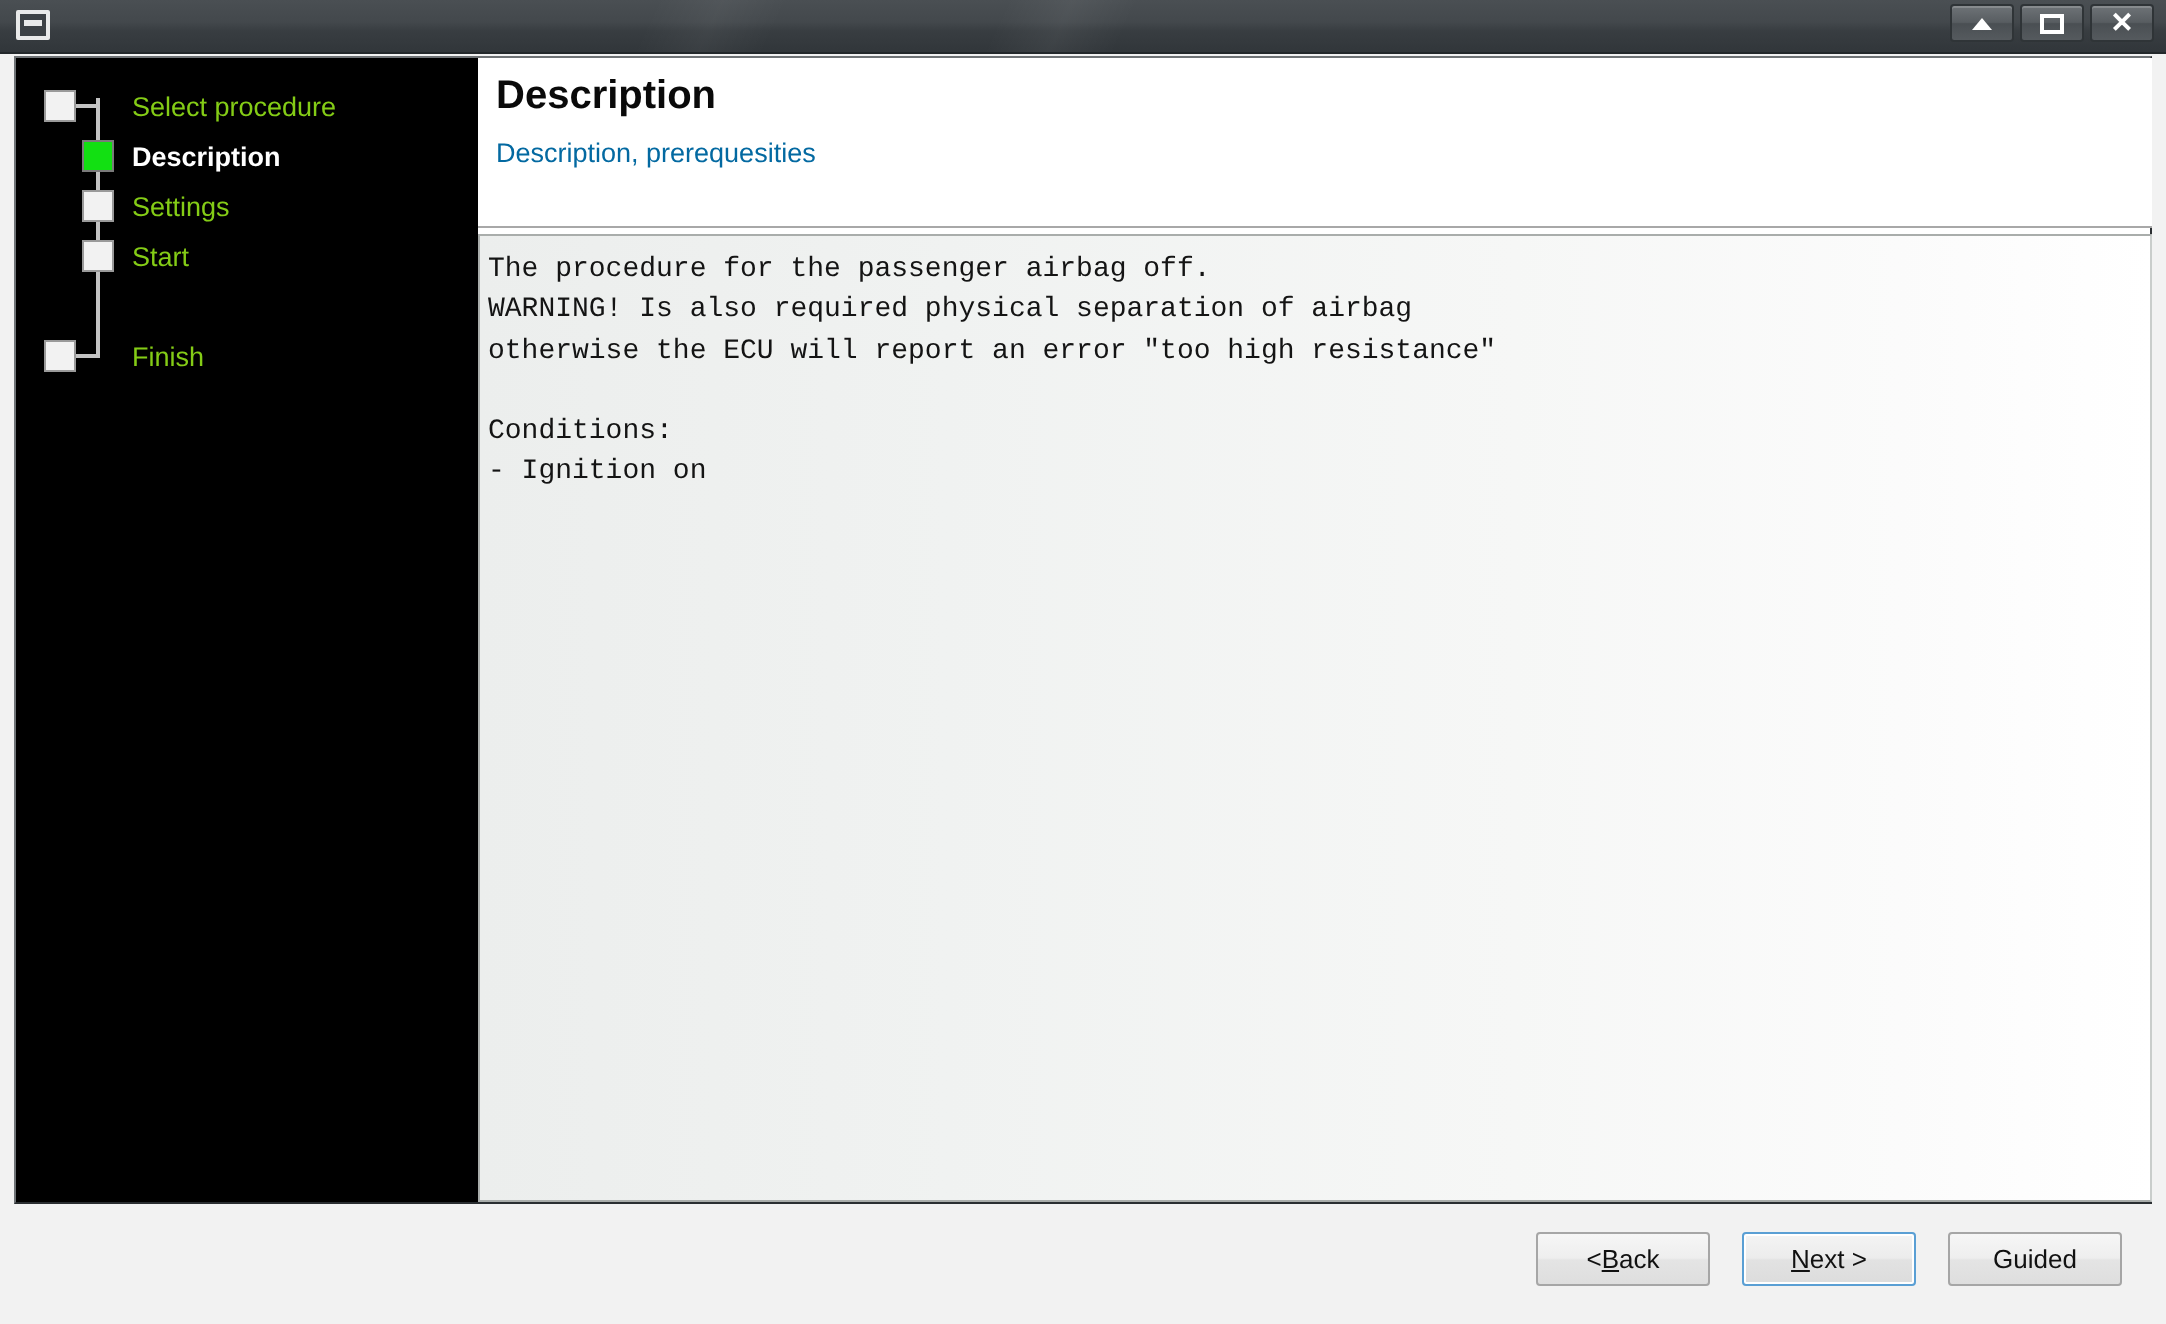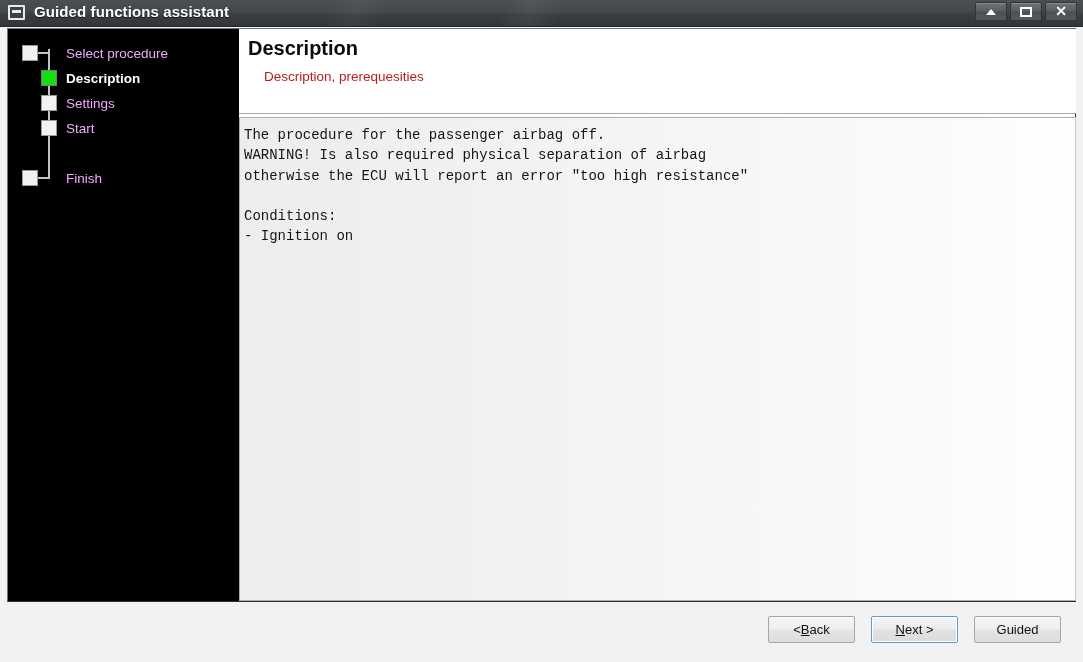--- a/index.html
+++ b/index.html
@@ -171,21 +171,21 @@
   }
   .step-box.active {
     background: #12e012;
     border-color: #7a7a7a;
   }
   .step-label {
     position: absolute;
     left: 58px;
     top: 0;
     font-size: 13.5px;
-    color: #f0abfc;
+    color: #84cc16;
     line-height: 25px;
     white-space: nowrap;
   }
   .step-label.active {
     color: #ffffff;
     font-weight: bold;
   }
 
   
   .header {
@@ -200,23 +200,23 @@
   .header-title {
     position: absolute;
     left: 9px; top: 8px;
     font-size: 20px;
     font-weight: bold;
     color: #0a0a0a;
     white-space: nowrap;
   }
   .header-sub {
     position: absolute;
-    left: 25px; top: 40px;
+    left: 9px; top: 40px;
     font-size: 13.5px;
-    color: #b91c1c;
+    color: #0369a1;
     white-space: nowrap;
   }
 
   
   .content-panel {
     position: absolute;
     left: 239px; top: 117px;
     width: 837px;
     height: 484px;
     background: linear-gradient(90deg, #eceeed 0%, #f0f2f1 28%, #f6f7f6 62%, #fbfbfb 85%, #ffffff 100%);
@@ -275,21 +275,20 @@
   }
   .btn u { text-decoration: underline; }
 </style>
 </head>
 <body>
 
 <div class="window">
 
   <div class="titlebar">
     <div class="win-icon"></div>
-    <div class="win-title">Guided functions assistant</div>
     <div class="win-buttons">
       <div class="win-btn glyph-up"></div>
       <div class="win-btn glyph-restore"></div>
       <div class="win-btn glyph-close">✕</div>
     </div>
   </div>
 
   <div class="client-frame"></div>
 
   <div class="sidebar">

